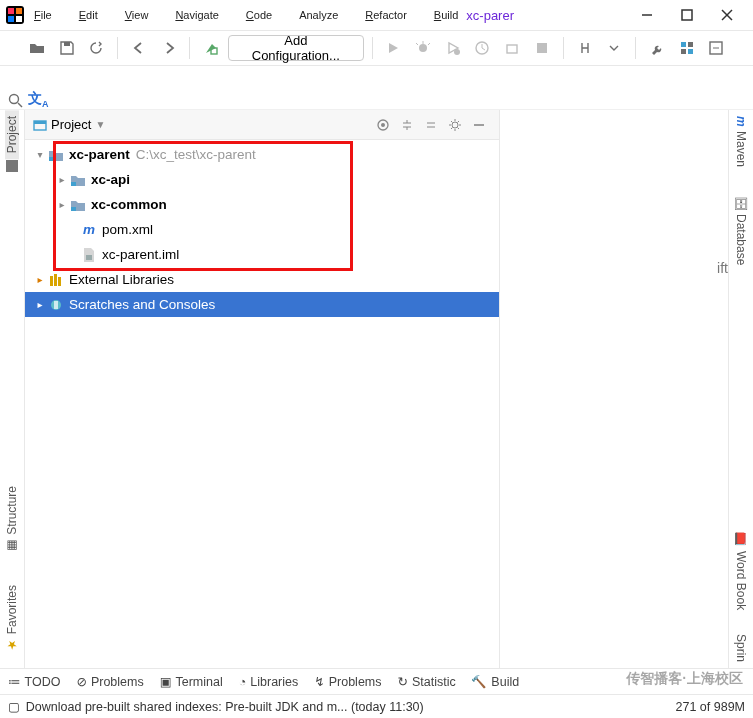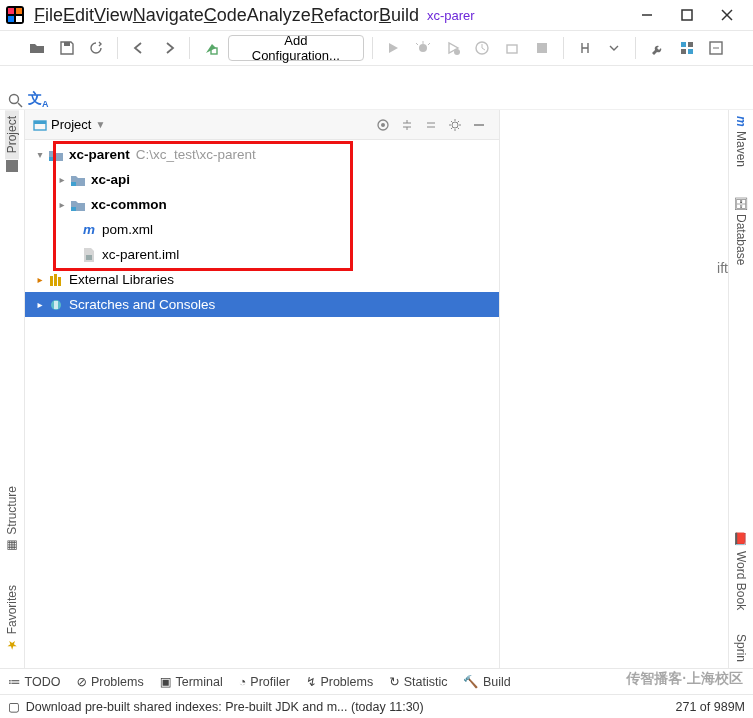--- a/index.html
+++ b/index.html
@@ -1,19 +1,19 @@
 <!DOCTYPE html>
 <html><head>
 <meta charset="utf-8">
 <style>
 * { box-sizing: border-box; margin: 0; padding: 0; font-family: "Segoe UI", Arial, sans-serif; }
 body { width: 753px; height: 718px; background: #fff; overflow: hidden; display: flex; flex-direction: column; }
 .titlebar { height: 30px; display: flex; align-items: center; padding: 0 6px; background: #fff; }
 .titlebar .logo { width: 18px; height: 18px; margin-right: 10px; }
-.menu { display: flex; gap: 0; font-size: 18px; color: #222; }
+.menu { display: flex; gap: 27px; font-size: 11px; color: #222; }
 .menu span u { text-decoration: underline; }
 .titlebar .proj { margin-left: 8px; color: #6d28d9; font-size: 13px; }
 .titlebar .spacer { flex: 1; }
 .winbtn { width: 40px; height: 30px; display: flex; align-items: center; justify-content: center; color: #444; }
 .toolbar { height: 36px; border-top: 1px solid #e8e8e8; border-bottom: 1px solid #e8e8e8; display: flex; align-items: center; padding: 0 24px; gap: 4px; }
 .tb-btn { width: 26px; height: 26px; display: flex; align-items: center; justify-content: center; color: #6e6e6e; }
 .tb-sep { width: 1px; height: 22px; background: #e0e0e0; margin: 0 4px; }
 .config-btn { height: 26px; border: 1px solid #ccc; border-radius: 4px; padding: 0 10px; font-size: 13px; background: #fff; display: flex; align-items: center; }
 .green { color: #59a869; }
 .searchbar { height: 32px; display: flex; align-items: flex-end; padding: 0 8px; gap: 4px; border-bottom: 1px solid #f0f0f0; margin-top: 12px; }
@@ -375,21 +375,21 @@
   <div class="tab">
       <span>⊘</span>
       <span>Problems</span>
     </div>
   <div class="tab">
       <span>▣</span>
       <span>Terminal</span>
     </div>
   <div class="tab">
       <span>◔</span>
-      <span>Profiler</span>
+      <span>Libraries</span>
     </div>
   <div class="tab">
       <span>↯</span>
       <span>Problems</span>
     </div>
   <div class="tab">
       <span>↻</span>
       <span>Statistic</span>
     </div>
   <div class="tab">

